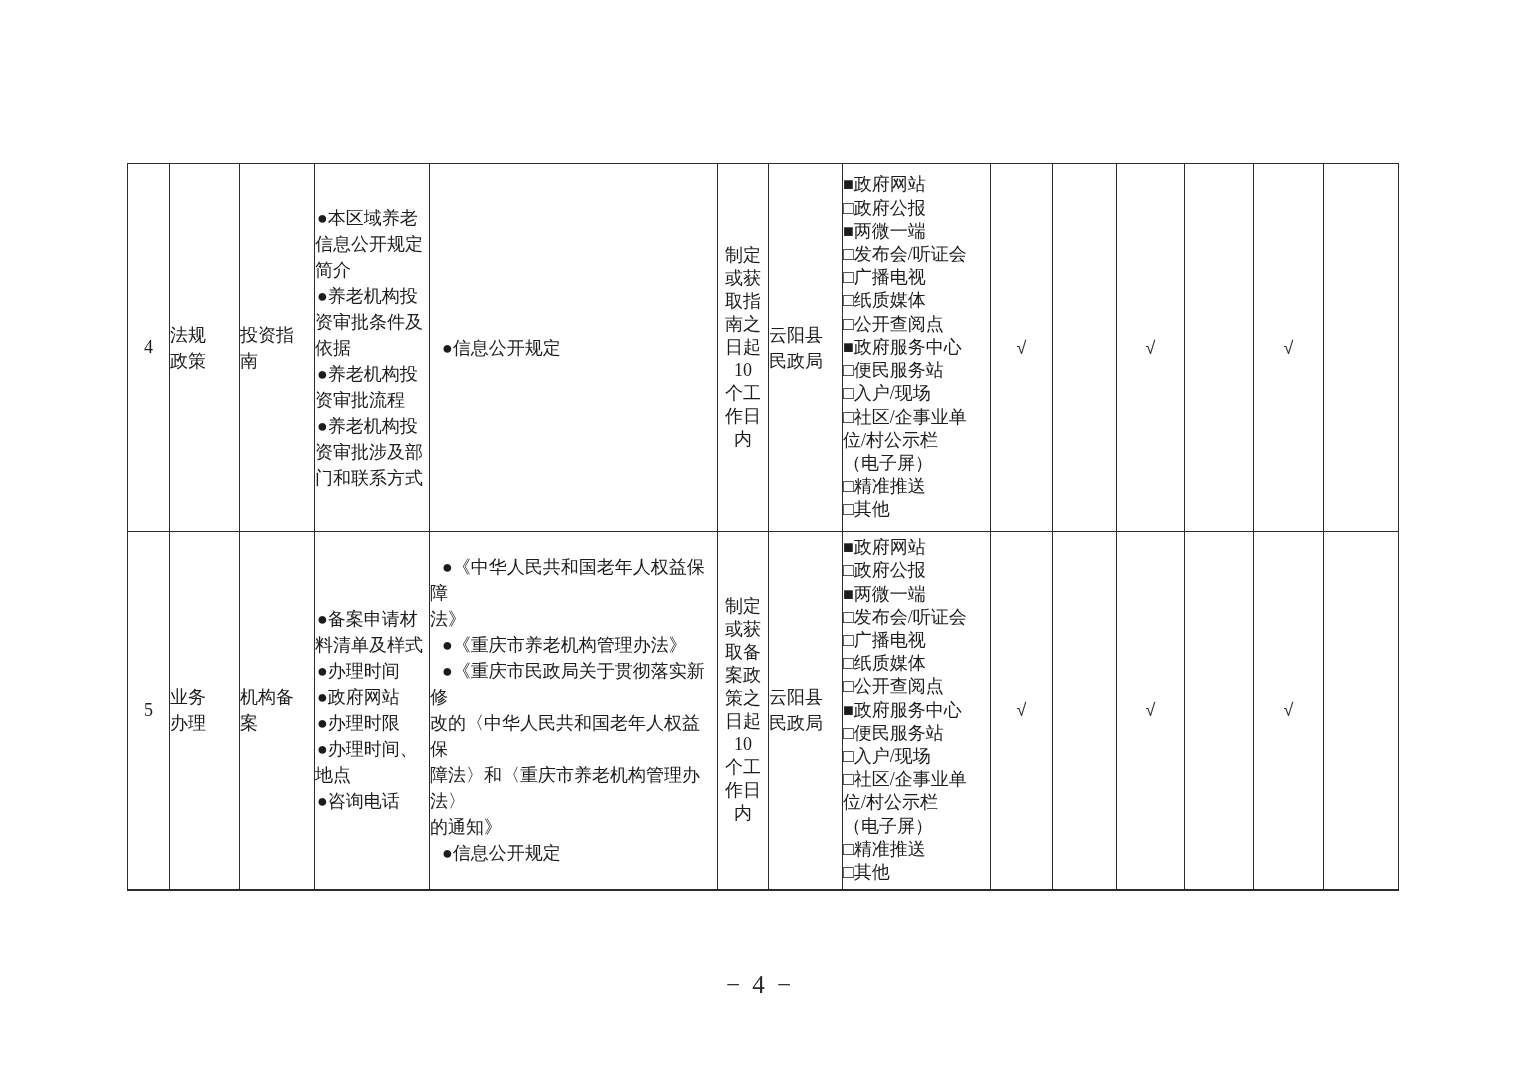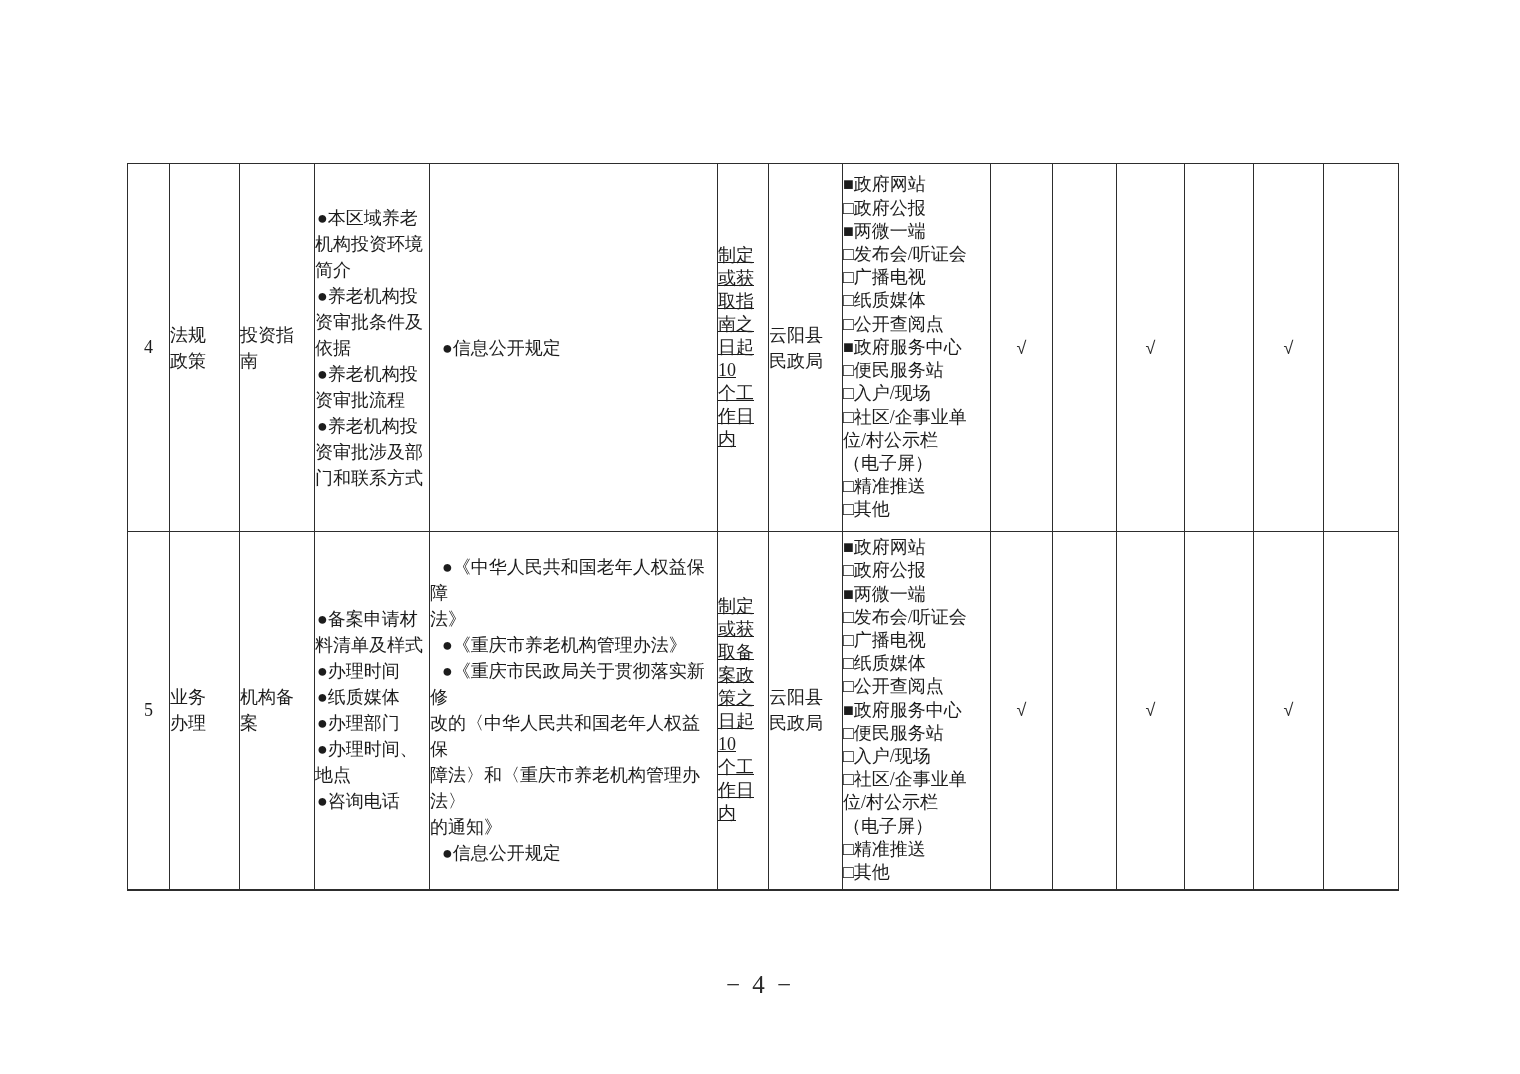--- a/index.html
+++ b/index.html
@@ -55,25 +55,24 @@
     line-height: 26px;
     text-indent: 2px;
   }
   td.c-basis { padding: 4px 4px 4px 3px; }
   .basis-item {
     white-space: pre-line;
     line-height: 26px;
     text-indent: 12px;
   }
   td.c-timeline {
-    text-align: left;
+    text-align: center;
     padding-left: 9px;
     white-space: pre-line;
     line-height: 23px;
-    text-decoration: underline;
   }
   td.c-unit {
     white-space: pre-line;
     line-height: 26px;
   }
   td.c-channels { padding: 8px 2px 8px 10px; }
   .channel-item {
     white-space: pre-line;
     line-height: 23.2px;
   }
@@ -120,21 +119,21 @@
 
     <tbody>
         <tr class="row-a">
       <td class="c-seq">4</td>
       <td class="c-center">法规
 政策</td>
       <td class="c-center">投资指
 南</td>
       <td class="c-contents">
         <div class="content-item">●本区域养老
-机构投资环境
+信息公开规定
 简介</div>
         <div class="content-item">●养老机构投
 资审批条件及
 依据</div>
         <div class="content-item">●养老机构投
 资审批流程</div>
         <div class="content-item">●养老机构投
 资审批涉及部
 门和联系方式</div>
       </td>
@@ -180,22 +179,22 @@
     <tr class="row-b">
       <td class="c-seq">5</td>
       <td class="c-center">业务
 办理</td>
       <td class="c-center">机构备
 案</td>
       <td class="c-contents">
         <div class="content-item">●备案申请材
 料清单及样式</div>
         <div class="content-item">●办理时间</div>
-        <div class="content-item">●纸质媒体</div>
-        <div class="content-item">●办理部门</div>
+        <div class="content-item">●政府网站</div>
+        <div class="content-item">●办理时限</div>
         <div class="content-item">●办理时间、
 地点</div>
         <div class="content-item">●咨询电话</div>
       </td>
       <td class="c-basis">
         <div class="basis-item">●《中华人民共和国老年人权益保障
 法》</div>
         <div class="basis-item">●《重庆市养老机构管理办法》</div>
         <div class="basis-item">●《重庆市民政局关于贯彻落实新修
 改的〈中华人民共和国老年人权益保

